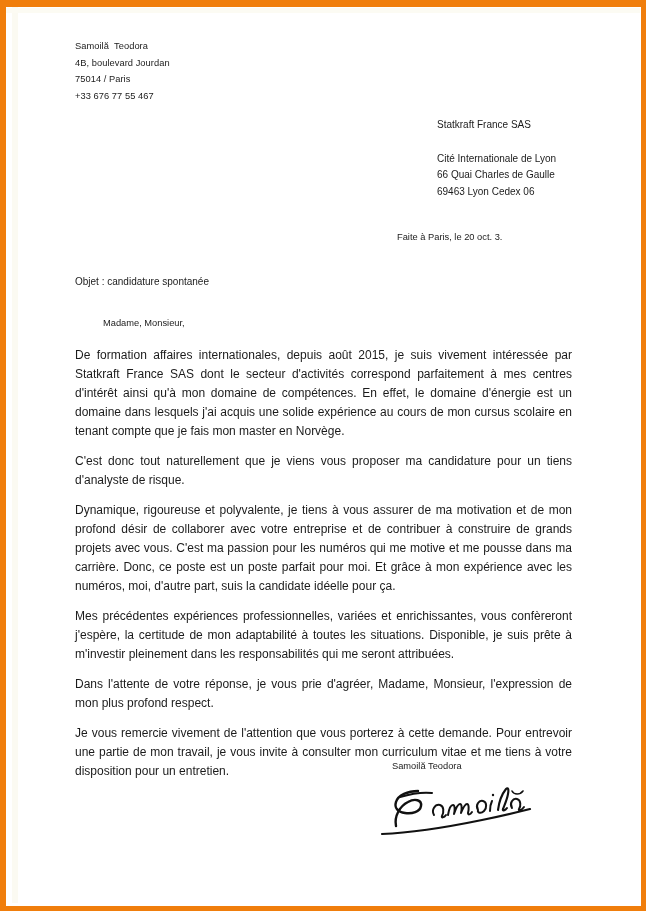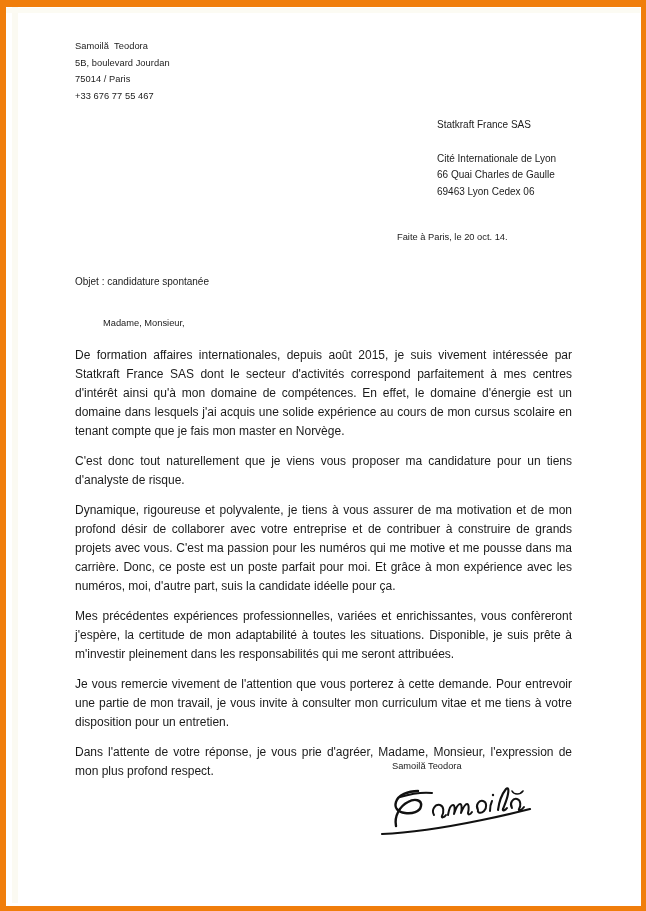--- a/index.html
+++ b/index.html
@@ -145,45 +145,45 @@
   <div class="frame-edge frame-left"></div>
   <div class="frame-edge frame-right"></div>
   <div class="frame-edge frame-bottom"></div>
   <div class="frame-wash-left"></div>
   <div class="frame-wash-top"></div>
 
   <div class="page">
 
     <div class="sender-block">
       <div>Samoilă  Teodora</div>
-      <div>5B, boulevard Jourdan</div>
+      <div>4B, boulevard Jourdan</div>
       <div>75014 / Paris</div>
       <div>+33 676 77 55 467</div>
     </div>
 
     <div class="recipient-block">
       <div class="recipient-company">Statkraft France SAS</div>
       <div>Cité Internationale de Lyon</div>
       <div>66 Quai Charles de Gaulle</div>
       <div>69463 Lyon Cedex 06</div>
     </div>
 
-    <div class="date-line">Faite à Paris, le 20 oct. 14.</div>
+    <div class="date-line">Faite à Paris, le 20 oct. 3.</div>
 
     <div class="subject-line">Objet : candidature spontanée</div>
 
     <div class="salutation">Madame, Monsieur,</div>
 
     <div class="body-block">
       <p>De formation affaires internationales, depuis août 2015, je suis vivement intéressée par Statkraft France SAS dont le secteur d'activités correspond parfaitement à mes centres d'intérêt ainsi qu'à mon domaine de compétences. En effet, le domaine d'énergie est un domaine dans lesquels j'ai acquis une solide expérience au cours de mon cursus scolaire en tenant compte que je fais mon master en Norvège.</p>
       <p>C'est donc tout naturellement que je viens vous proposer ma candidature pour un tiens d'analyste de risque.</p>
       <p>Dynamique, rigoureuse et polyvalente, je tiens à vous assurer de ma motivation et de mon profond désir de collaborer avec votre entreprise et de contribuer à construire de grands projets avec vous. C'est ma passion pour les numéros qui me motive et me pousse dans ma carrière. Donc, ce poste est un poste parfait pour moi. Et grâce à mon expérience avec les numéros, moi, d'autre part, suis la candidate idéelle pour ça.</p>
       <p>Mes précédentes expériences professionnelles, variées et enrichissantes, vous confèreront j'espère, la certitude de mon adaptabilité à toutes les situations. Disponible, je suis prête à m'investir pleinement dans les responsabilités qui me seront attribuées.</p>
+      <p>Dans l'attente de votre réponse, je vous prie d'agréer, Madame, Monsieur, l'expression de mon plus profond respect.</p>
       <p>Je vous remercie vivement de l'attention que vous porterez à cette demande. Pour entrevoir une partie de mon travail, je vous invite à consulter mon curriculum vitae et me tiens à votre disposition pour un entretien.</p>
-      <p>Dans l'attente de votre réponse, je vous prie d'agréer, Madame, Monsieur, l'expression de mon plus profond respect.</p>
     </div>
 
     <div class="signature-name">Samoilă Teodora</div>
 
     <div class="signature-mark">
       <svg width="180" height="62" viewBox="0 0 180 62" xmlns="http://www.w3.org/2000/svg" aria-hidden="true">
         <g fill="none" stroke="#111111" stroke-linecap="round" stroke-linejoin="round">
 
           <path d="M4 52 C 30 51, 70 45, 104 38 C 124 34, 140 30, 152 27" stroke-width="2.2"></path>
 

